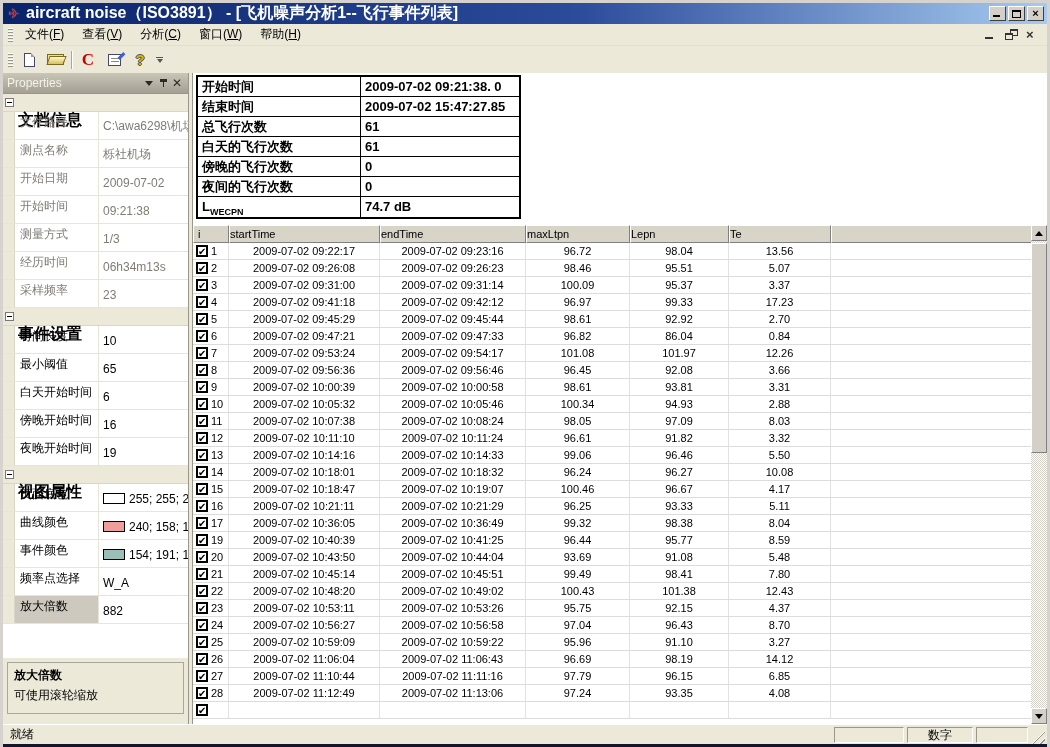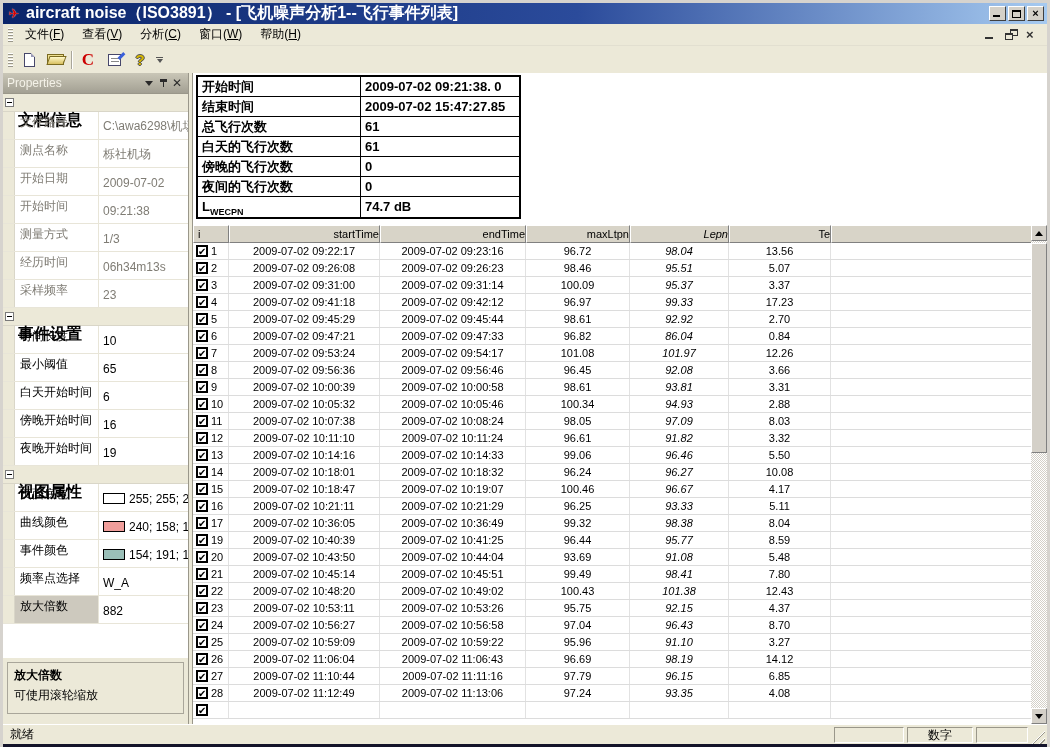--- a/index.html
+++ b/index.html
@@ -107,27 +107,27 @@
   .sum-row { display:flex; height:20px; border-bottom:1px solid #000; }
   .sum-row:last-child { border-bottom:none; }
   .sum-label { width:163px; flex:0 0 163px; border-right:1px solid #000; font-weight:bold; font-size:13px;
     padding-left:4px; line-height:19px; white-space:nowrap; overflow:hidden; }
   .sum-label sub { font-size:9px; font-weight:bold; }
   .sum-value { flex:1; font-weight:bold; font-size:13px; padding-left:4px; line-height:19px; white-space:nowrap; }
 
   .grid-wrap { position:absolute; left:0; right:16px; top:152px; bottom:0; overflow:hidden; }
   .grid-header { height:18px; display:flex; background:#D8D4C8; }
   .gh-cell { border:1px solid; border-color:#fff #808080 #808080 #fff; background:#D8D4C8;
-    font-size:11px; text-align:right; line-height:16px; overflow:hidden; white-space:nowrap; }
+    font-size:11px; text-align:left; line-height:16px; overflow:hidden; white-space:nowrap; }
   .grid-body { height:481px; overflow:hidden; }
   .g-row { height:17px; display:flex; background:#fff; border-bottom:1px solid #DCDCDC; }
   .g-cell { font-size:11px; text-align:center; line-height:16px; border-right:1px solid #E2E2E2;
     overflow:hidden; white-space:nowrap; }
   .c0 { width:36px; flex:0 0 36px; } .c1 { width:151px; flex:0 0 151px; } .c2 { width:146px; flex:0 0 146px; }
-  .c3 { width:104px; flex:0 0 104px; } .c4 { width:99px; flex:0 0 99px;font-style:italic; } .c5 { width:102px; flex:0 0 102px; }
+  .c3 { width:104px; flex:0 0 104px; } .c4 { width:99px; flex:0 0 99px; } .c5 { width:102px; flex:0 0 102px; }
   .c6 { flex:1; border-right:none; }
   .cell-i { display:flex; align-items:center; gap:3px; padding-left:3px; text-align:left; }
   .chk { width:12px; height:12px; border:2px solid #000; background:#fff; position:relative; flex:0 0 12px; }
   .chk::before { content:"✔"; position:absolute; left:0px; top:-3px; font-size:10px; font-weight:bold; }
 
   
   .vscroll { position:absolute; right:0; top:152px; bottom:0; width:16px;
     background-color:#D4D0C8;
     background-image:linear-gradient(45deg,#fff 25%,transparent 25% 75%,#fff 75%),
                      linear-gradient(45deg,#fff 25%,transparent 25% 75%,#fff 75%);

